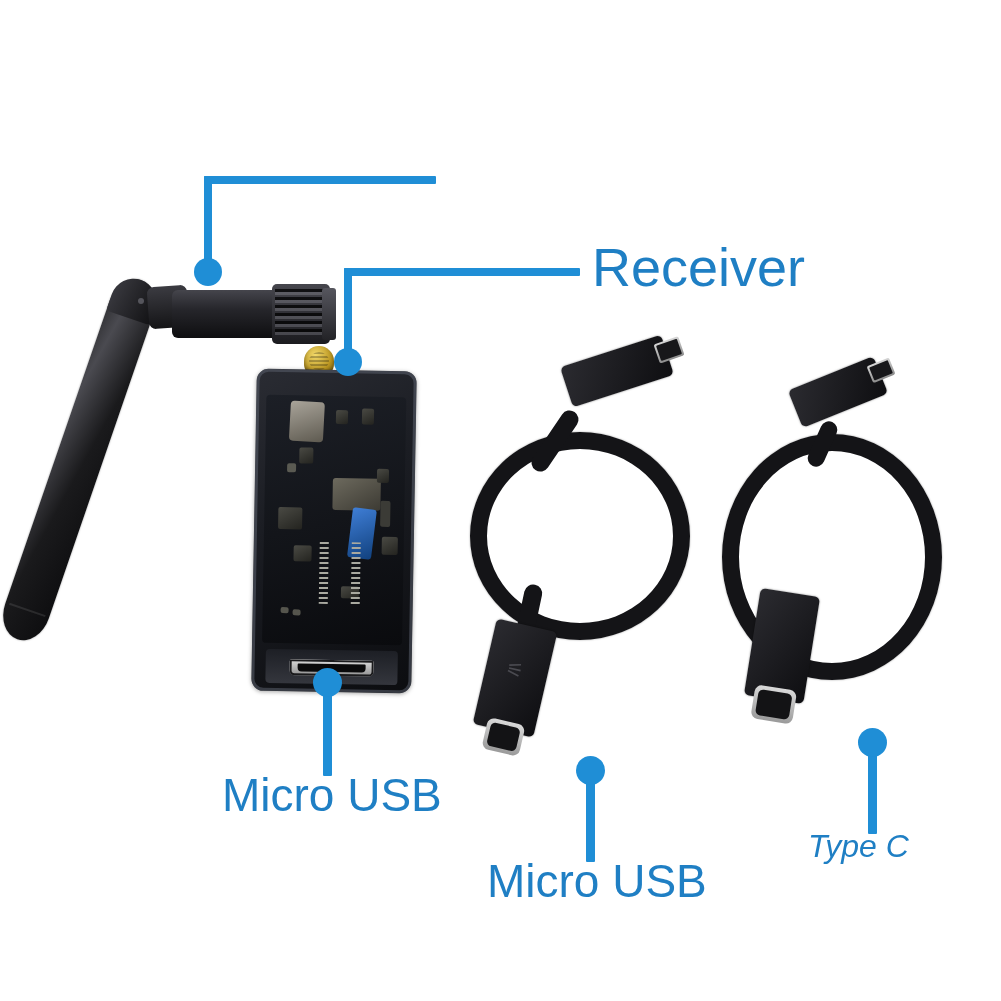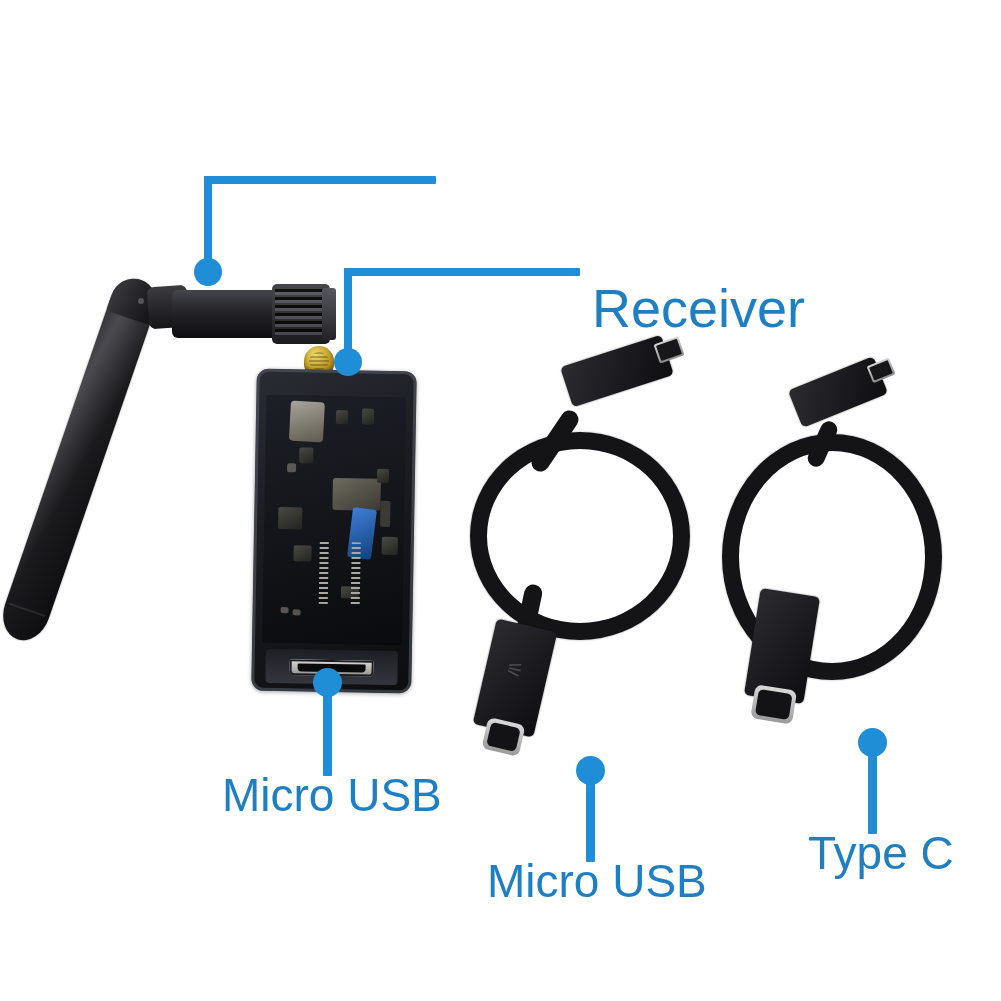--- a/index.html
+++ b/index.html
@@ -332,27 +332,27 @@
     </div>
   </div>
 
   <div class="callout-line" style="left:204px;top:176px;width:232px;height:8px;"></div>
   <div class="callout-line" style="left:204px;top:176px;width:8px;height:96px;"></div>
   <div class="callout-dot" style="left:194px;top:258px;width:28px;height:28px;"></div>
 
   <div class="callout-line" style="left:344px;top:268px;width:236px;height:8px;"></div>
   <div class="callout-line" style="left:344px;top:268px;width:8px;height:92px;"></div>
   <div class="callout-dot" style="left:334px;top:348px;width:28px;height:28px;"></div>
-  <div class="callout-label" style="left:592px;top:240px;font-size:54px;margin-top:41px;">Receiver</div>
+  <div class="callout-label" style="left:592px;top:240px;font-size:54px;">Receiver</div>
 
   <div class="callout-line" style="left:323px;top:680px;width:9px;height:96px;"></div>
   <div class="callout-dot" style="left:313px;top:668px;width:29px;height:29px;"></div>
   <div class="callout-label" style="left:222px;top:772px;font-size:46px;">Micro USB</div>
 
   <div class="callout-line" style="left:586px;top:768px;width:9px;height:94px;"></div>
   <div class="callout-dot" style="left:576px;top:756px;width:29px;height:29px;"></div>
   <div class="callout-label" style="left:487px;top:858px;font-size:46px;">Micro USB</div>
 
   <div class="callout-line" style="left:868px;top:740px;width:9px;height:94px;"></div>
   <div class="callout-dot" style="left:858px;top:728px;width:29px;height:29px;"></div>
-  <div class="callout-label" style="left:808px;top:830px;font-size:46px;">Type C</div>
+  <div class="callout-label" style="left:808px;top:830px;font-size:32px;font-style:italic;">Type C</div>
 
 </div>
 
 </body></html>

